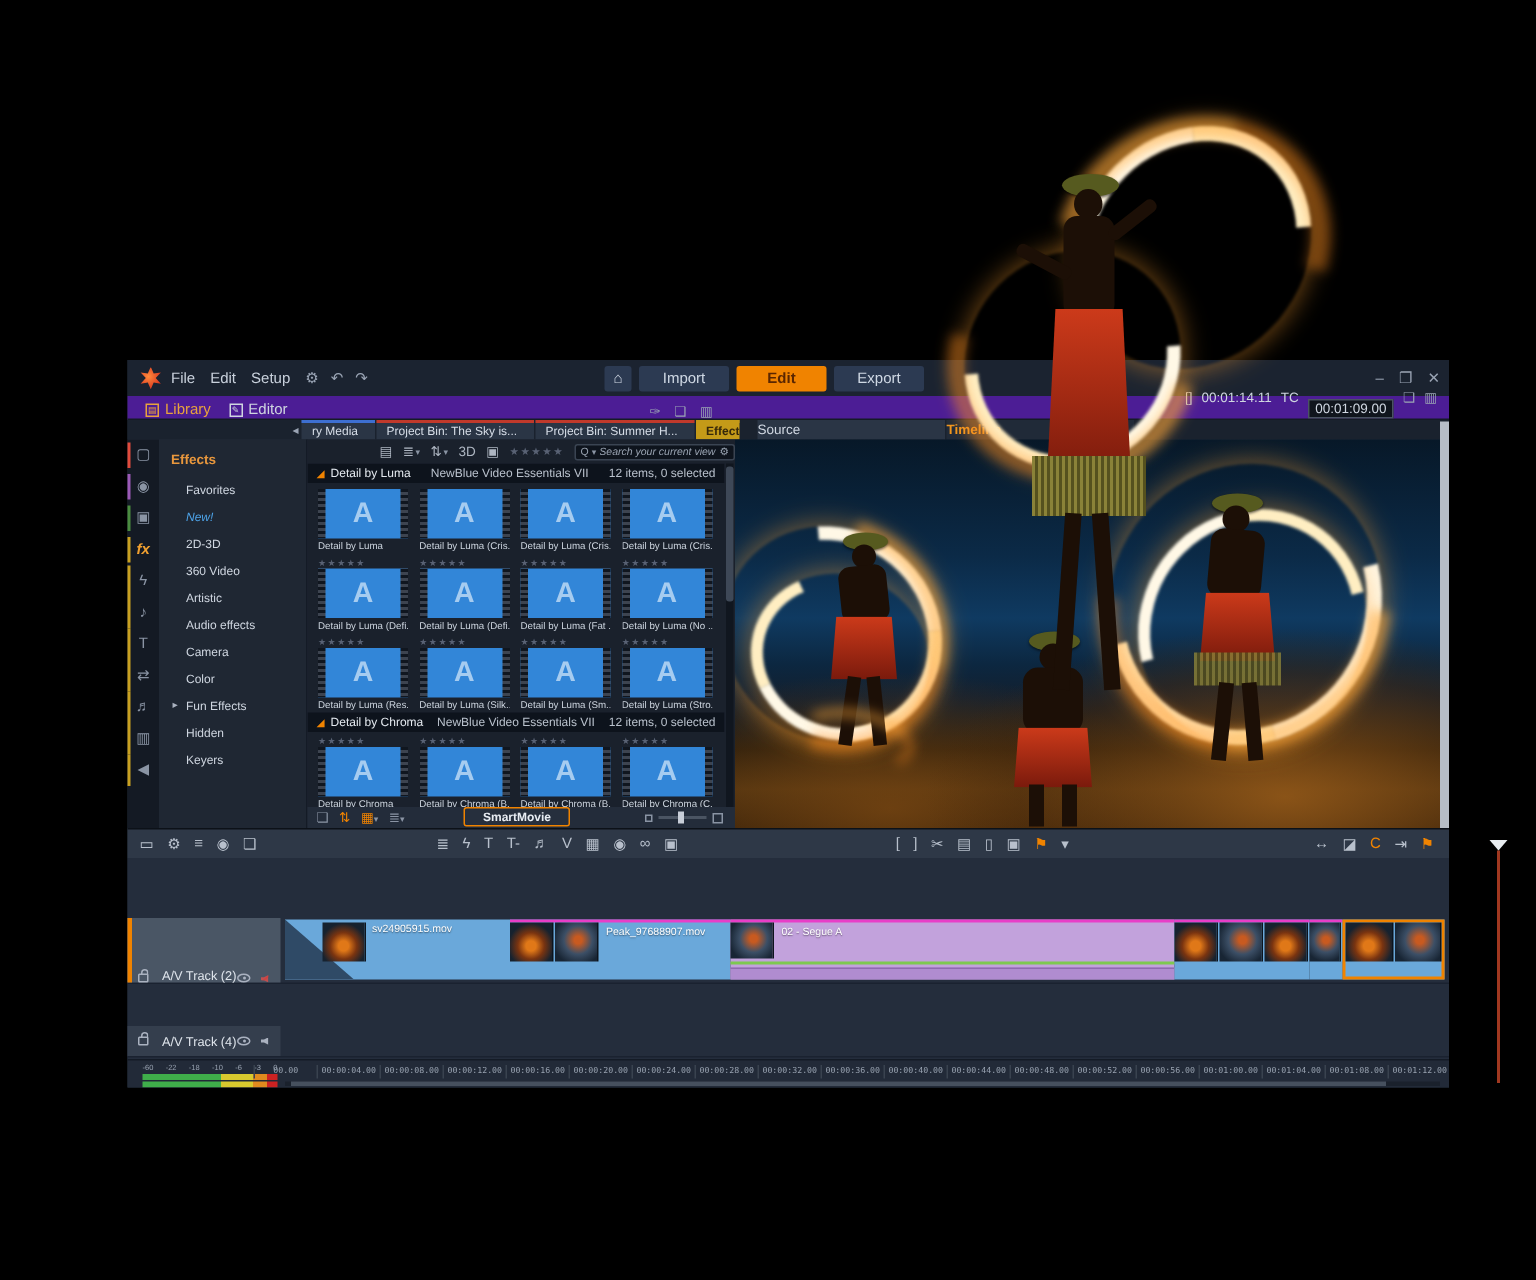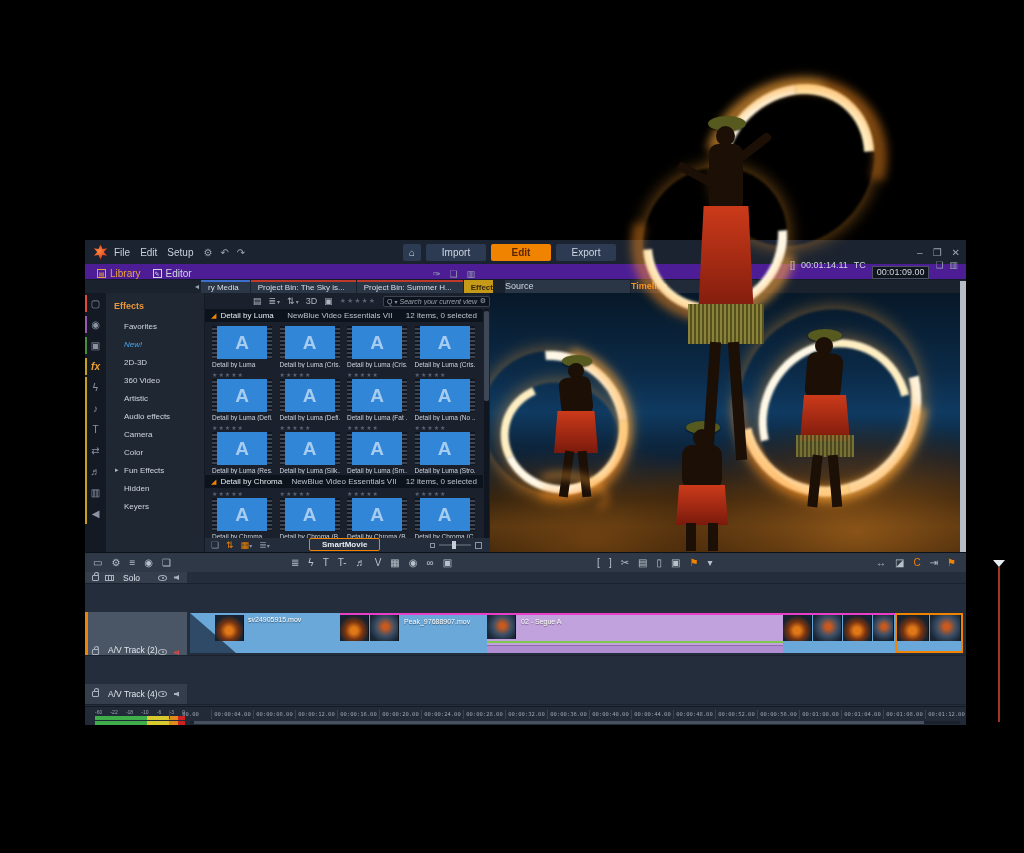--- a/index.html
+++ b/index.html
@@ -588,30 +588,20 @@
           <span class="tlico">↔</span>
           <span class="tlico">◪</span>
           <span class="tlico orange">C</span>
           <span class="tlico">⇥</span>
           <span class="tlico orange">⚑</span>
         </div>
     </div>
 
     <div id="tracks">
 
-      <div class="trow" style="top:0;height:12px;">
-        <div class="thead">
-          <span class="th-lock"></span>
-          <span class="th-film"></span>
-          <span class="th-name">Solo</span>
-          <span class="th-eye"></span>
-          <span class="th-spk"></span>
-        </div>
-        <div class="lane"></div>
-      </div>
 
 
       <div class="trow" style="top:40px;height:44px;">
         <div class="thead sel">
           <span class="th-lock"></span>
           <span class="th-name">A/V Track (2)</span>
           <span class="th-eye"></span>
           <span class="th-spk muted"></span>
         </div>
         <div class="lane">

